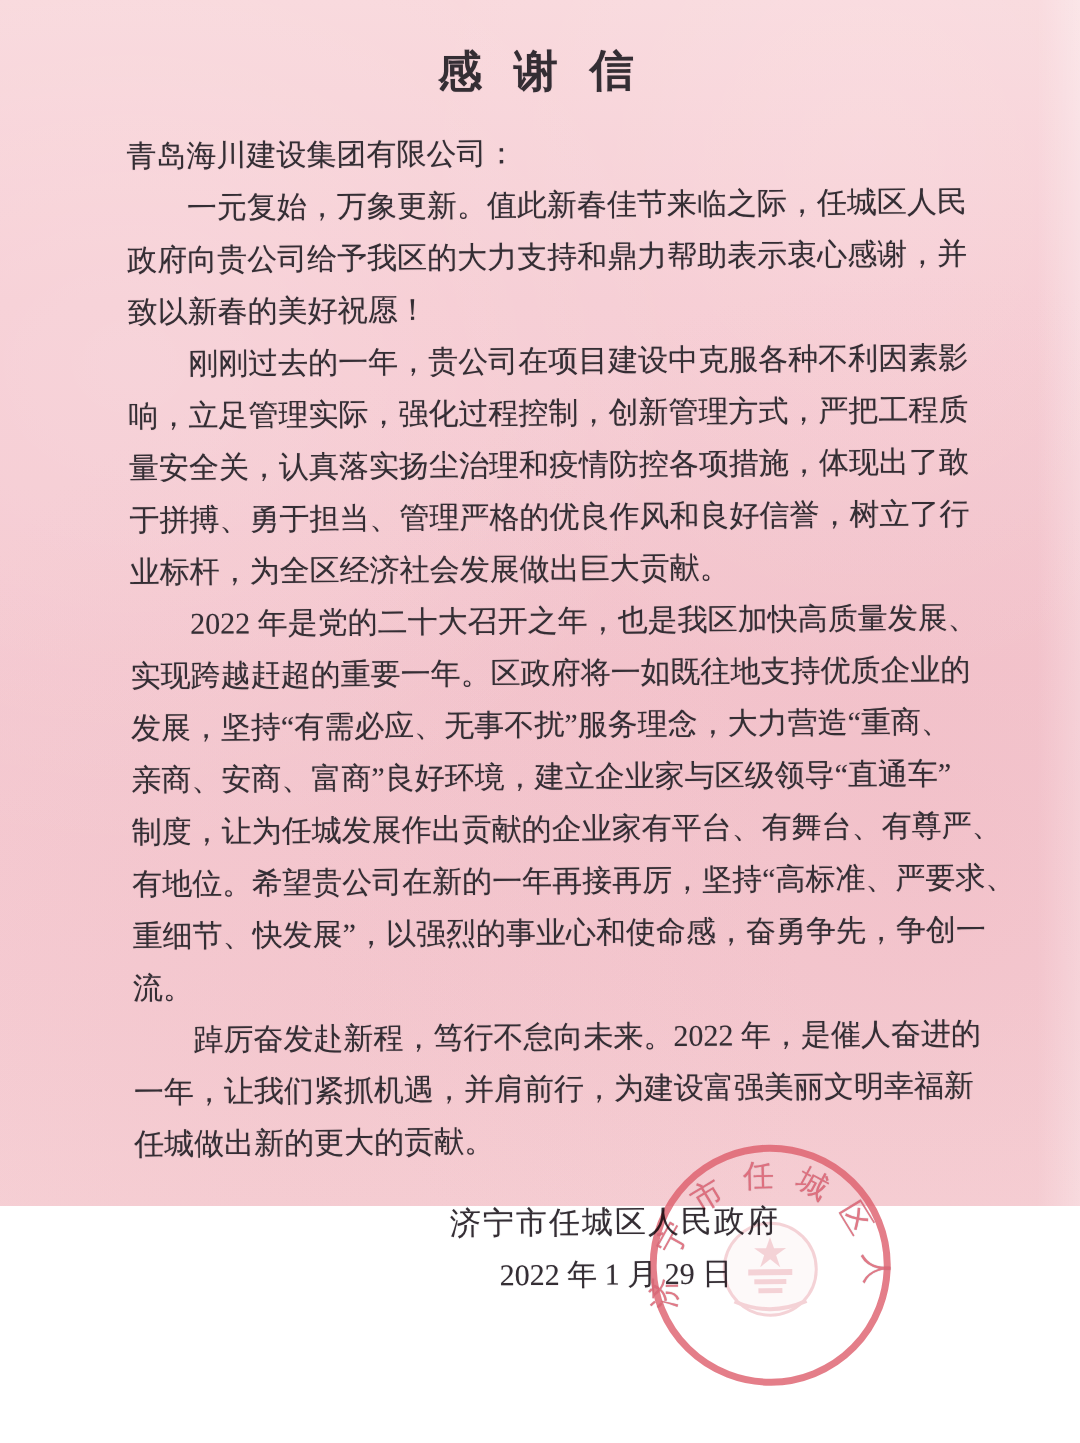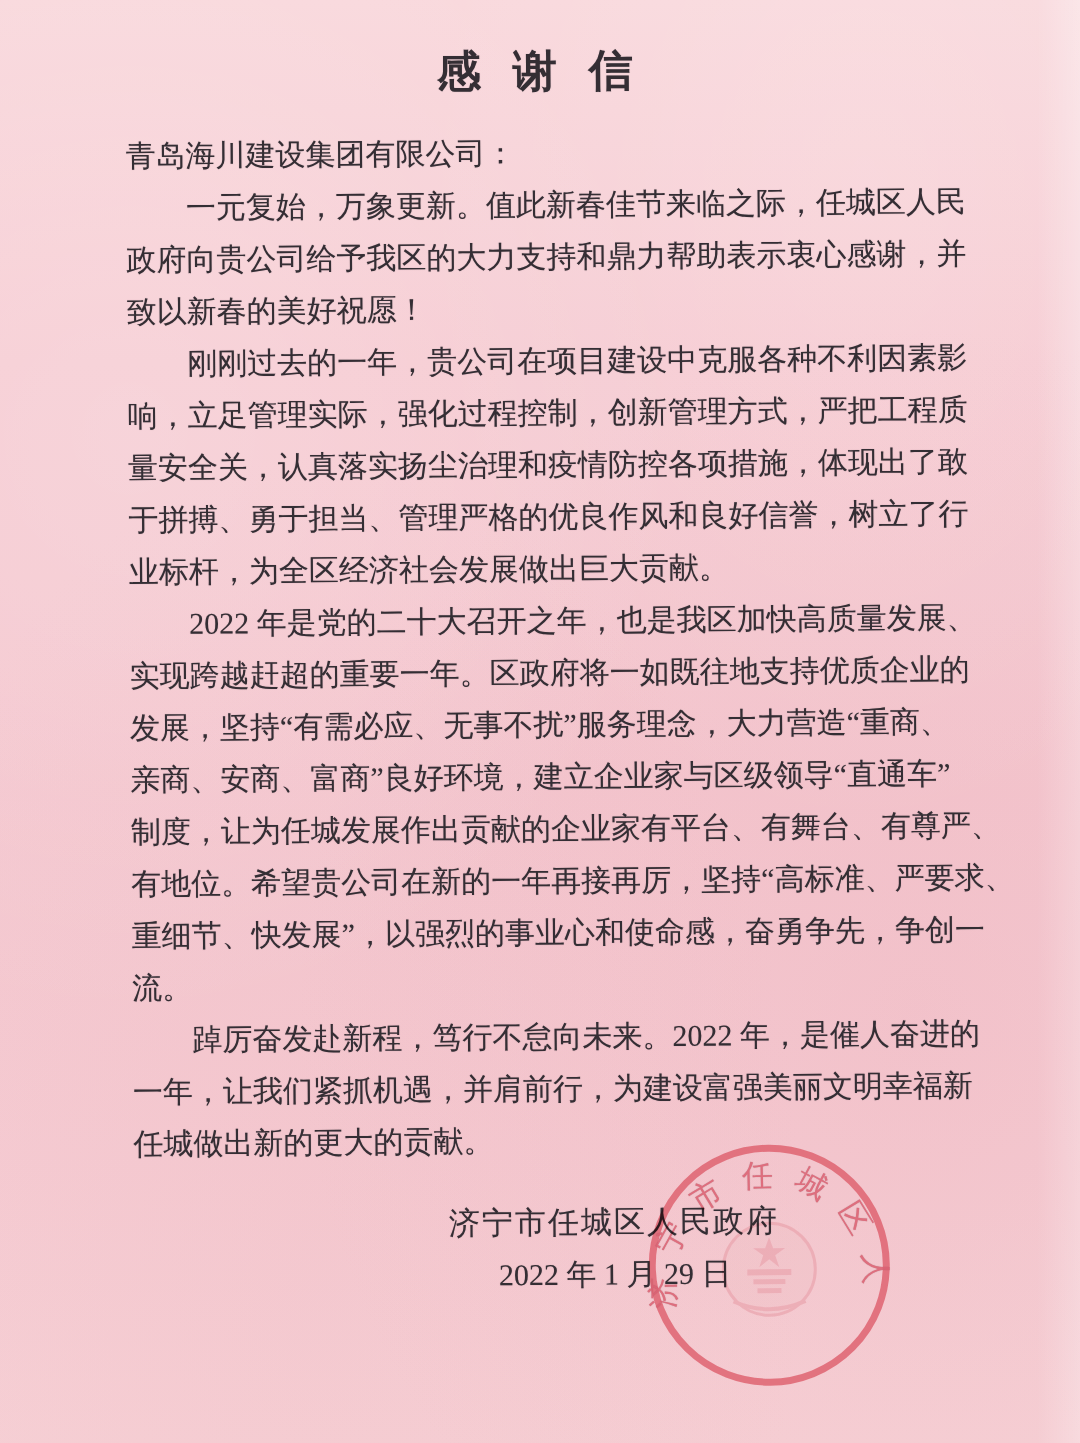--- a/index.html
+++ b/index.html
@@ -1,21 +1,21 @@
 <!DOCTYPE html>
 <html><head>
 <meta charset="utf-8">
 <style>
   html,body{margin:0;padding:0;}
   body{
     width:1080px;height:1443px;overflow:hidden;
     font-family:"Liberation Serif","DejaVu Serif",serif;
   }
   .page{
-    position:relative;width:1080px;height:1443px;
+    position:relative;width:1080px;height:1206px;
     background:
       radial-gradient(ellipse at 12% 30%, rgba(255,255,255,0.16), transparent 42%),
       radial-gradient(ellipse at 80% 12%, rgba(255,255,255,0.12), transparent 38%),
       radial-gradient(ellipse at 85% 70%, rgba(233,166,178,0.22), transparent 48%),
       radial-gradient(ellipse at 30% 85%, rgba(236,176,186,0.18), transparent 45%),
       linear-gradient(90deg, rgba(255,255,255,0) 96%, rgba(255,255,255,0.30) 100%),
       linear-gradient(180deg,#f9d9dd 0%, #f6ccd3 25%, #f4c7cf 55%, #f5cbd2 80%, #f6d0d5 100%);
   }
   .tilt{
     position:absolute;inset:0;

